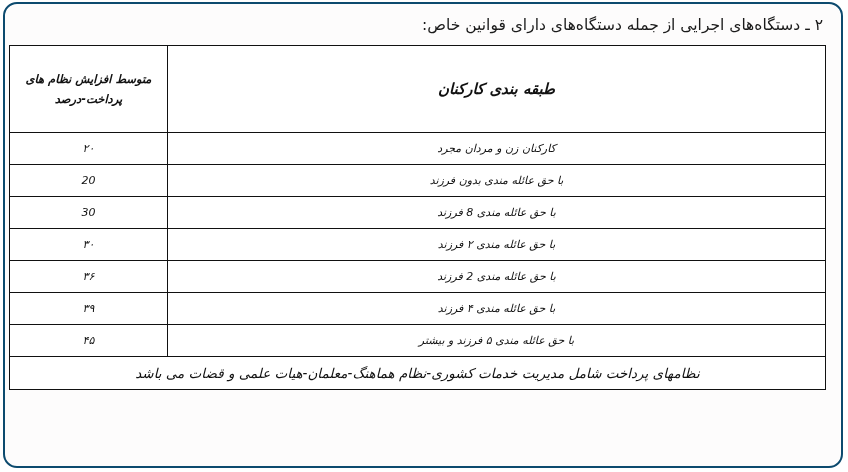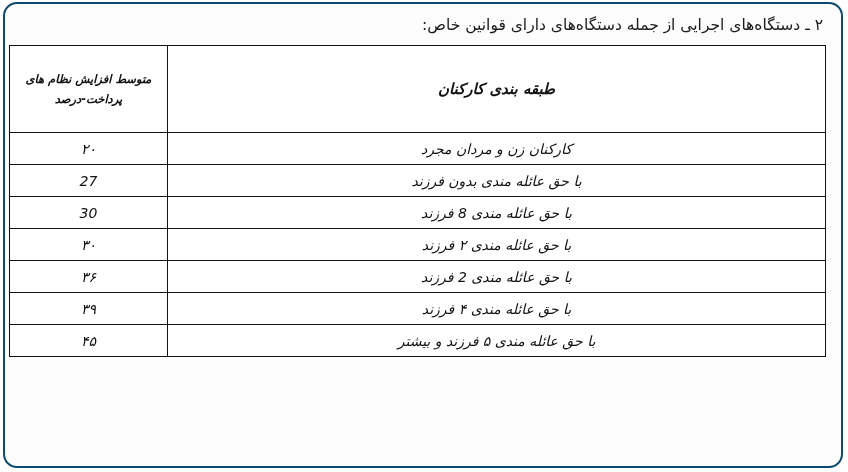--- a/index.html
+++ b/index.html
@@ -100,21 +100,21 @@
   th.header-pct {
     font-size: 11.5px;
     font-weight: bold;
     text-align: center;
     line-height: 20px;
   }
   th.header-pct .hp-line { display: block; }
 
   tbody tr.data-row td {
     height: 31px;
-    font-size: 14px;
+    font-size: 11px;
     text-align: center;
     vertical-align: middle;
   }
   td.cell-class {
     font-weight: normal;
   }
   td.cell-pct {
     font-weight: normal;
     font-size: 14px;
   }
@@ -151,21 +151,21 @@
             </th>
           </tr>
         </thead>
         <tbody>
           <tr class="data-row">
             <td class="cell-class">کارکنان زن و مردان مجرد</td>
             <td class="cell-pct">۲۰</td>
           </tr>
           <tr class="data-row">
             <td class="cell-class">با حق عائله مندی بدون فرزند</td>
-            <td class="cell-pct">27</td>
+            <td class="cell-pct">20</td>
           </tr>
           <tr class="data-row">
             <td class="cell-class">با حق عائله مندی 8 فرزند</td>
             <td class="cell-pct">30</td>
           </tr>
           <tr class="data-row">
             <td class="cell-class">با حق عائله مندی ۲ فرزند</td>
             <td class="cell-pct">۳۰</td>
           </tr>
           <tr class="data-row">
@@ -173,18 +173,21 @@
             <td class="cell-pct">۳۶</td>
           </tr>
           <tr class="data-row">
             <td class="cell-class">با حق عائله مندی ۴ فرزند</td>
             <td class="cell-pct">۳۹</td>
           </tr>
           <tr class="data-row">
             <td class="cell-class">با حق عائله مندی ۵ فرزند و بیشتر</td>
             <td class="cell-pct">۴۵</td>
           </tr>
+          <tr class="footnote-row">
+            <td colspan="2">نظامهای پرداخت شامل مدیریت خدمات کشوری-نظام هماهنگ-معلمان-هیات علمی و قضات می باشد</td>
+          </tr>
         </tbody>
       </table>
     </div>
 
   </div>
 </div>
 
 </body></html>

